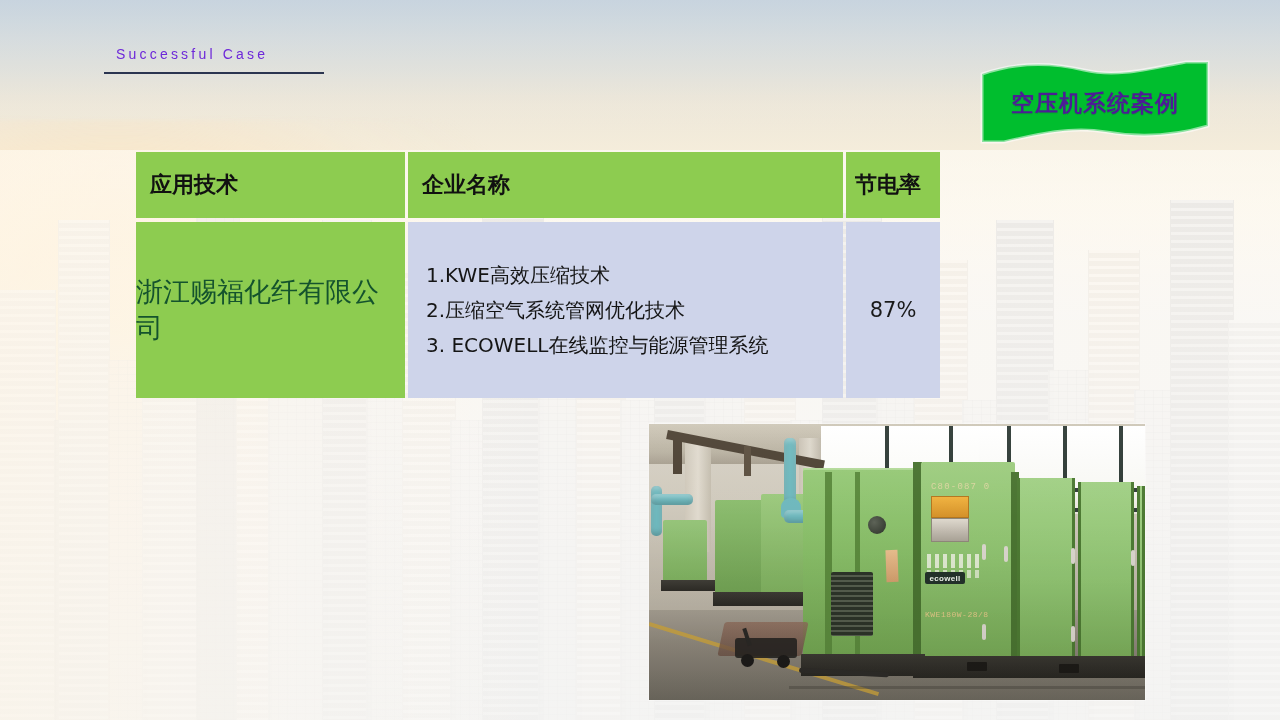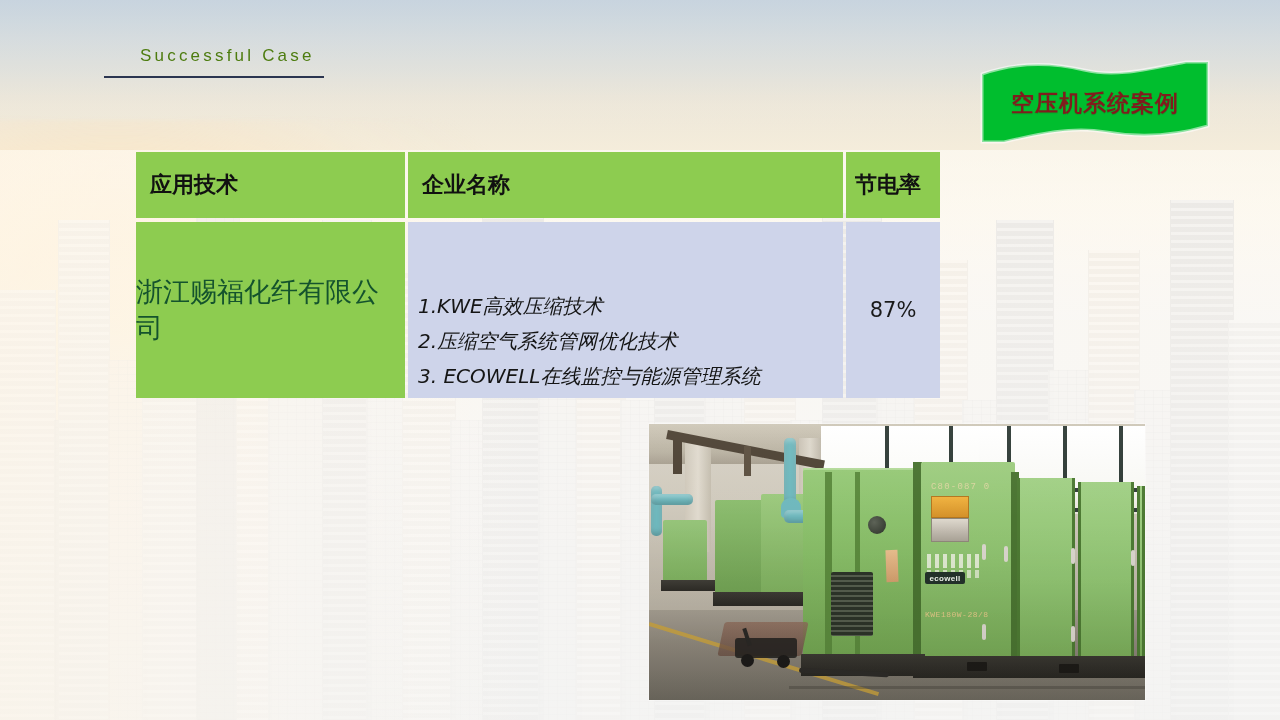--- a/index.html
+++ b/index.html
@@ -106,38 +106,38 @@
     width: 4px; height: 38px; background: #1c2a5e;
     transform: rotate(26deg); transform-origin: center;
     border-radius: 2px;
   }
   .title-cn {
     font-size: 42px; font-weight: bold; color: #141414;
     letter-spacing: 6px; line-height: 1.05;
     font-family: "DejaVu Sans", "Liberation Sans", sans-serif;
   }
   .title-en {
-    margin-top: 12px; margin-left: 44px;
-    font-size: 17px; color: #4d7c0f; letter-spacing: 3.2px;
+    margin-top: 12px; margin-left: 20px;
+    font-size: 14px; color: #6d28d9; letter-spacing: 3.2px;
     font-family: "Liberation Sans", sans-serif;
   }
   .title-rule {
     margin-top: 10px; margin-left: 8px;
     width: 220px; height: 2px; background: #2b3550;
   }
 
   
   .flag {
     position: absolute; left: 976px; top: 60px; width: 238px; height: 84px;
   }
   .flag svg { display: block; width: 238px; height: 84px; }
   .flag-label {
     position: absolute; left: 0; top: 0; width: 238px; height: 84px;
     display: flex; align-items: center; justify-content: center;
-    color: #7f1d1d; font-size: 23px; font-weight: bold;
+    color: #4c1d95; font-size: 23px; font-weight: bold;
     letter-spacing: 1px;
     font-family: "DejaVu Sans", "Liberation Sans", sans-serif;
     text-shadow: 0 1px 1px rgba(0,0,0,0.10);
     padding-top: 2px;
   }
 
   
   .tbl { position: absolute; left: 136px; top: 152px; width: 804px; }
   .tbl-row { display: flex; }
   .tbl-row.head { height: 66px; }
@@ -151,21 +151,21 @@
     font-family: "DejaVu Sans", "Liberation Sans", sans-serif;
   }
   .cell.green { background: #8DCC50; }
   .cell.lav   { background: #CED4EA; }
 
   .head .cell { padding-left: 14px; font-size: 22px; font-weight: bold; color: #111; }
   .head .c3 { padding-left: 9px; }
 
   .body .c1 { justify-content: center; font-size: 27px; color: #14532d; }
   .body .c3 { justify-content: center; font-size: 21px; color: #1a1a1a; }
-  .body .c2 { padding: 10px 0 10px 10px; align-items: flex-end; font-style: italic; }
+  .body .c2 { padding: 10px 0 10px 18px; align-items: center; }
 
   .tech-list { display: flex; flex-direction: column; gap: 12px; width: 100%; }
   .tech-item { font-size: 20px; color: #151515; line-height: 1.15; white-space: nowrap; }
 
   
   .photo {
     position: absolute; left: 649px; top: 424px;
     width: 496px; height: 276px;
     overflow: hidden; background: #8b8579;
     box-shadow: 0 0 0 1px rgba(255,255,255,0.35);

